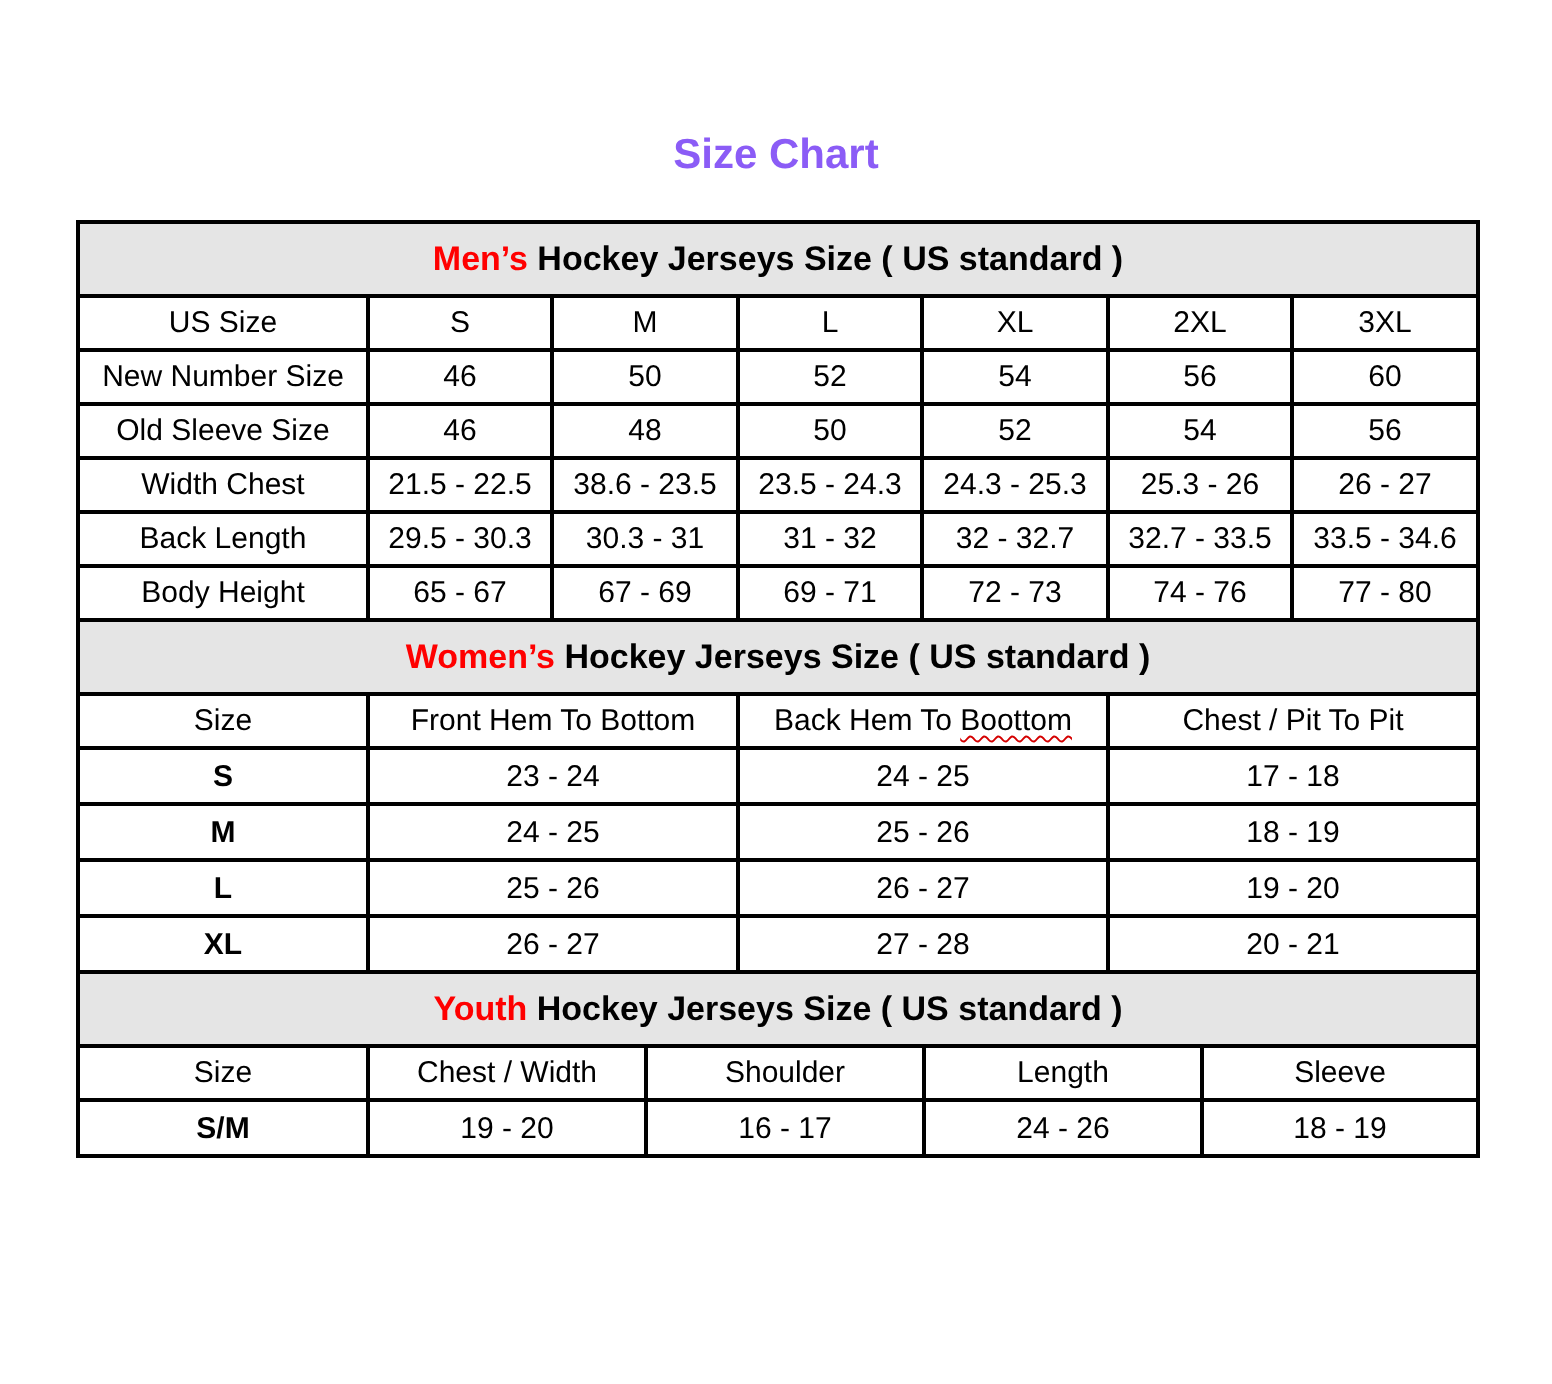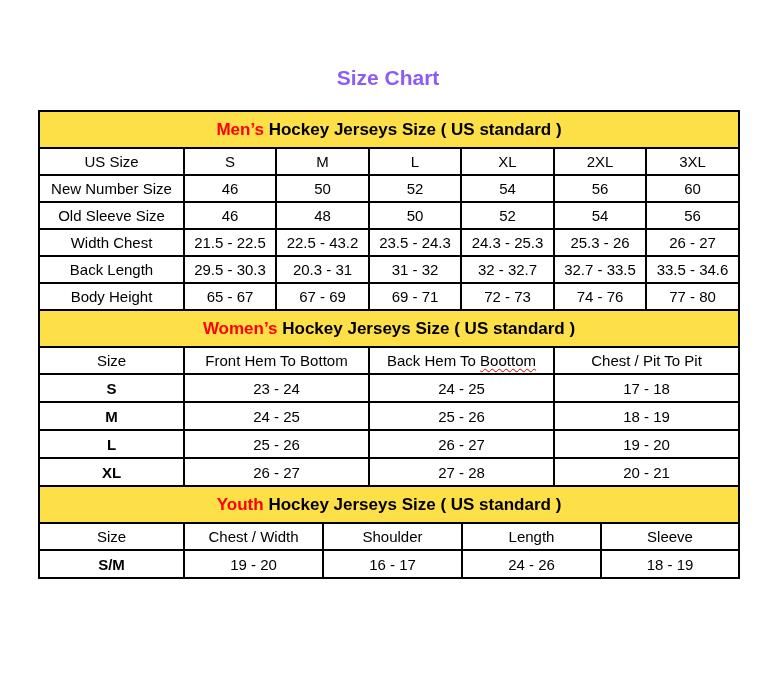--- a/index.html
+++ b/index.html
@@ -32,21 +32,21 @@
     text-align: center;
     vertical-align: middle;
     font-size: 15px;
     font-weight: normal;
     padding: 2px 3px;
     overflow: hidden;
     white-space: nowrap;
   }
   tr.banner-row { height: 37px; }
   tr.banner-row td {
-    background: #fde047;
+    background: #e5e5e5;
     font-size: 17px;
     font-weight: bold;
   }
   .hl { color: #FF0000; }
   tr.head { height: 27px; }
   tr.head th { font-weight: normal; }
   tr.data { height: 27px; }
   .women tr.data, .youth tr.data { height: 28px; }
   .women td.rowlabel, .youth td.rowlabel { font-weight: bold; }
   .misspelled {
@@ -103,30 +103,30 @@
         <td>46</td>
         <td>48</td>
         <td>50</td>
         <td>52</td>
         <td>54</td>
         <td>56</td>
       </tr>
       <tr class="data">
         <td class="rowlabel">Width Chest</td>
         <td>21.5 - 22.5</td>
-        <td>22.5 - 43.2</td>
+        <td>38.6 - 23.5</td>
         <td>23.5 - 24.3</td>
         <td>24.3 - 25.3</td>
         <td>25.3 - 26</td>
         <td>26 - 27</td>
       </tr>
       <tr class="data">
         <td class="rowlabel">Back Length</td>
         <td>29.5 - 30.3</td>
-        <td>20.3 - 31</td>
+        <td>30.3 - 31</td>
         <td>31 - 32</td>
         <td>32 - 32.7</td>
         <td>32.7 - 33.5</td>
         <td>33.5 - 34.6</td>
       </tr>
       <tr class="data">
         <td class="rowlabel">Body Height</td>
         <td>65 - 67</td>
         <td>67 - 69</td>
         <td>69 - 71</td>

